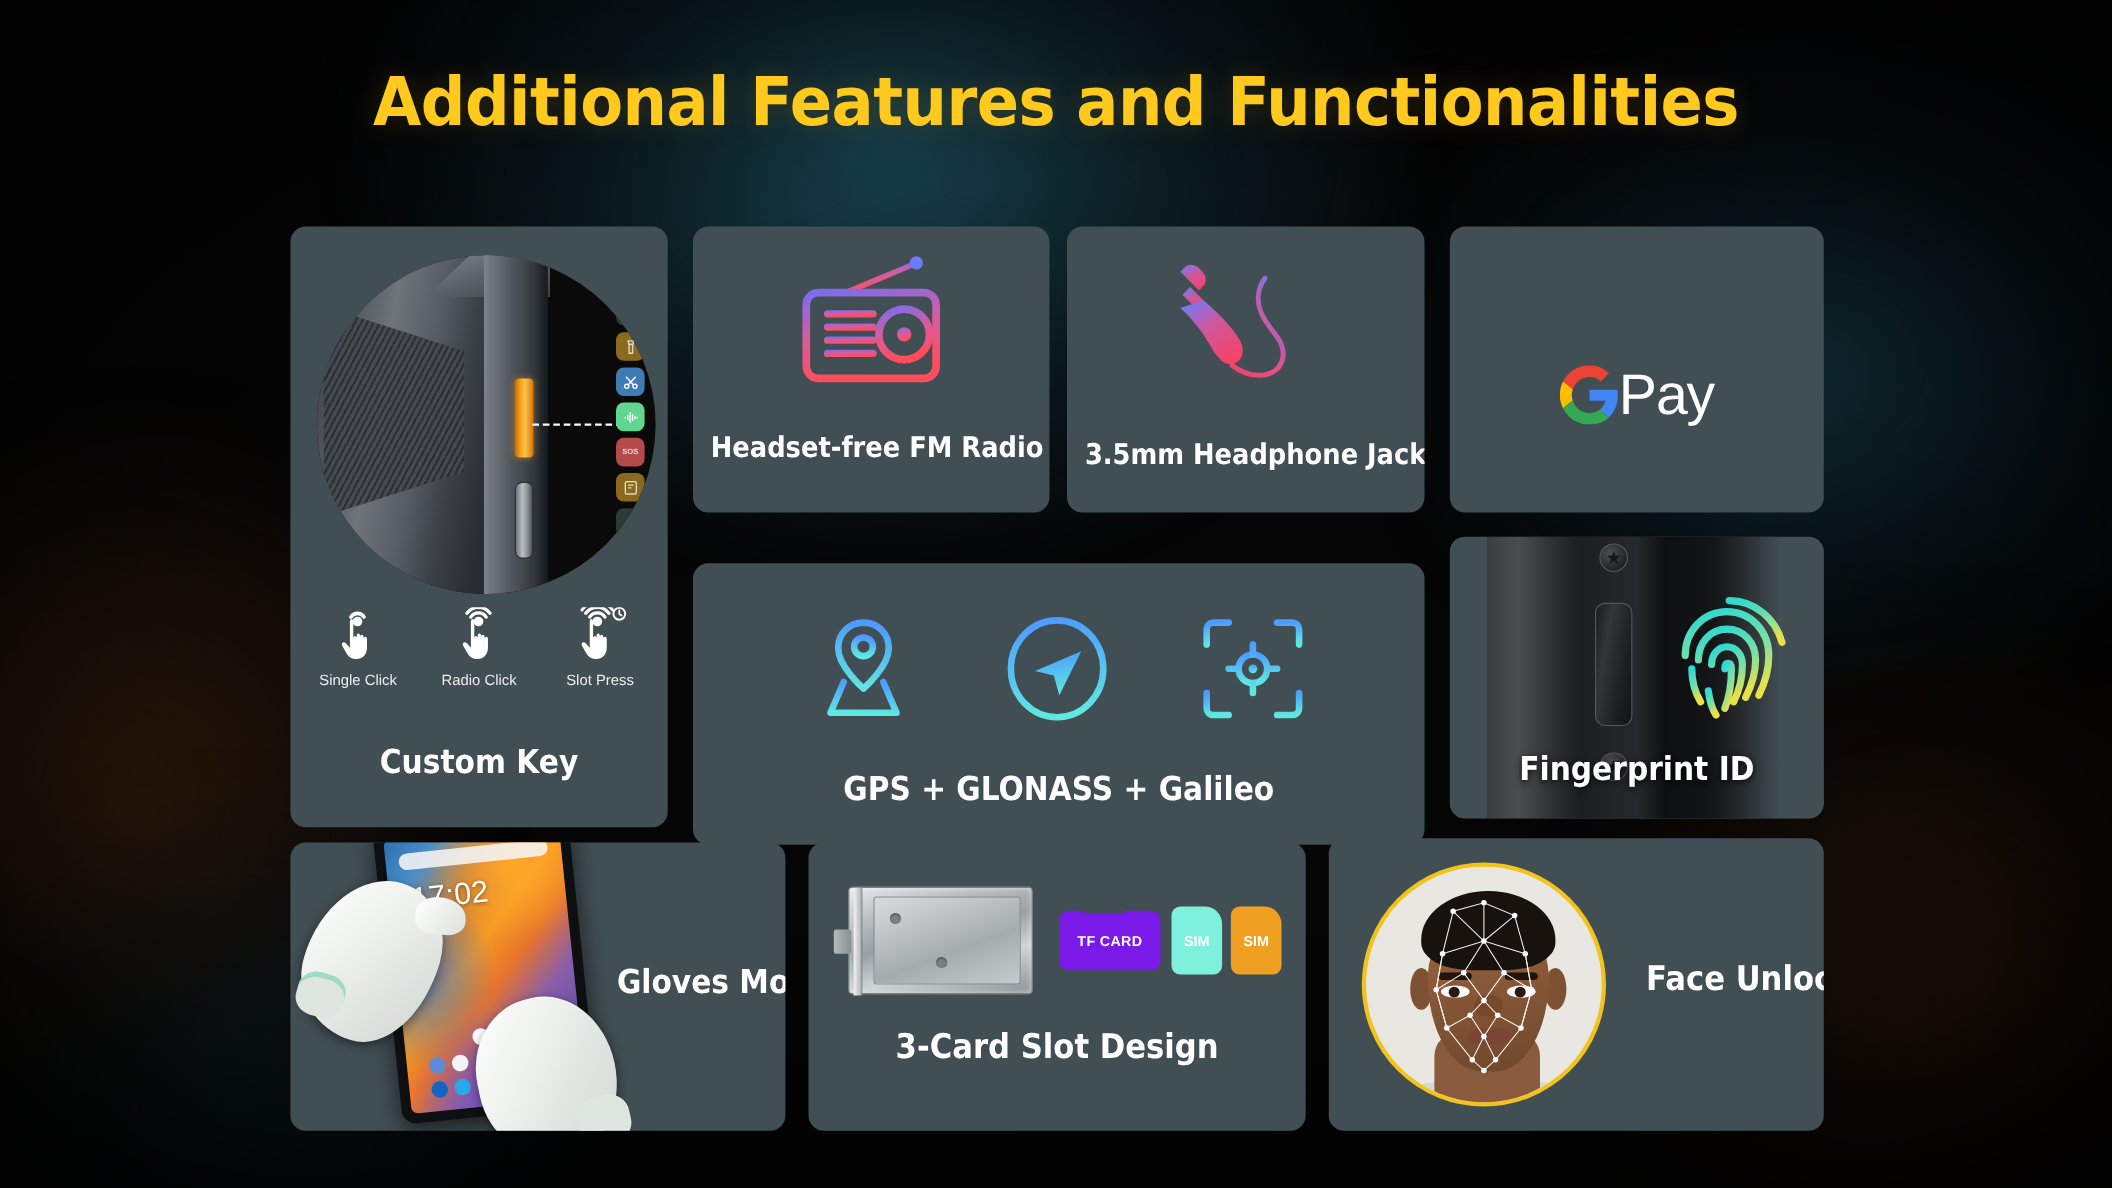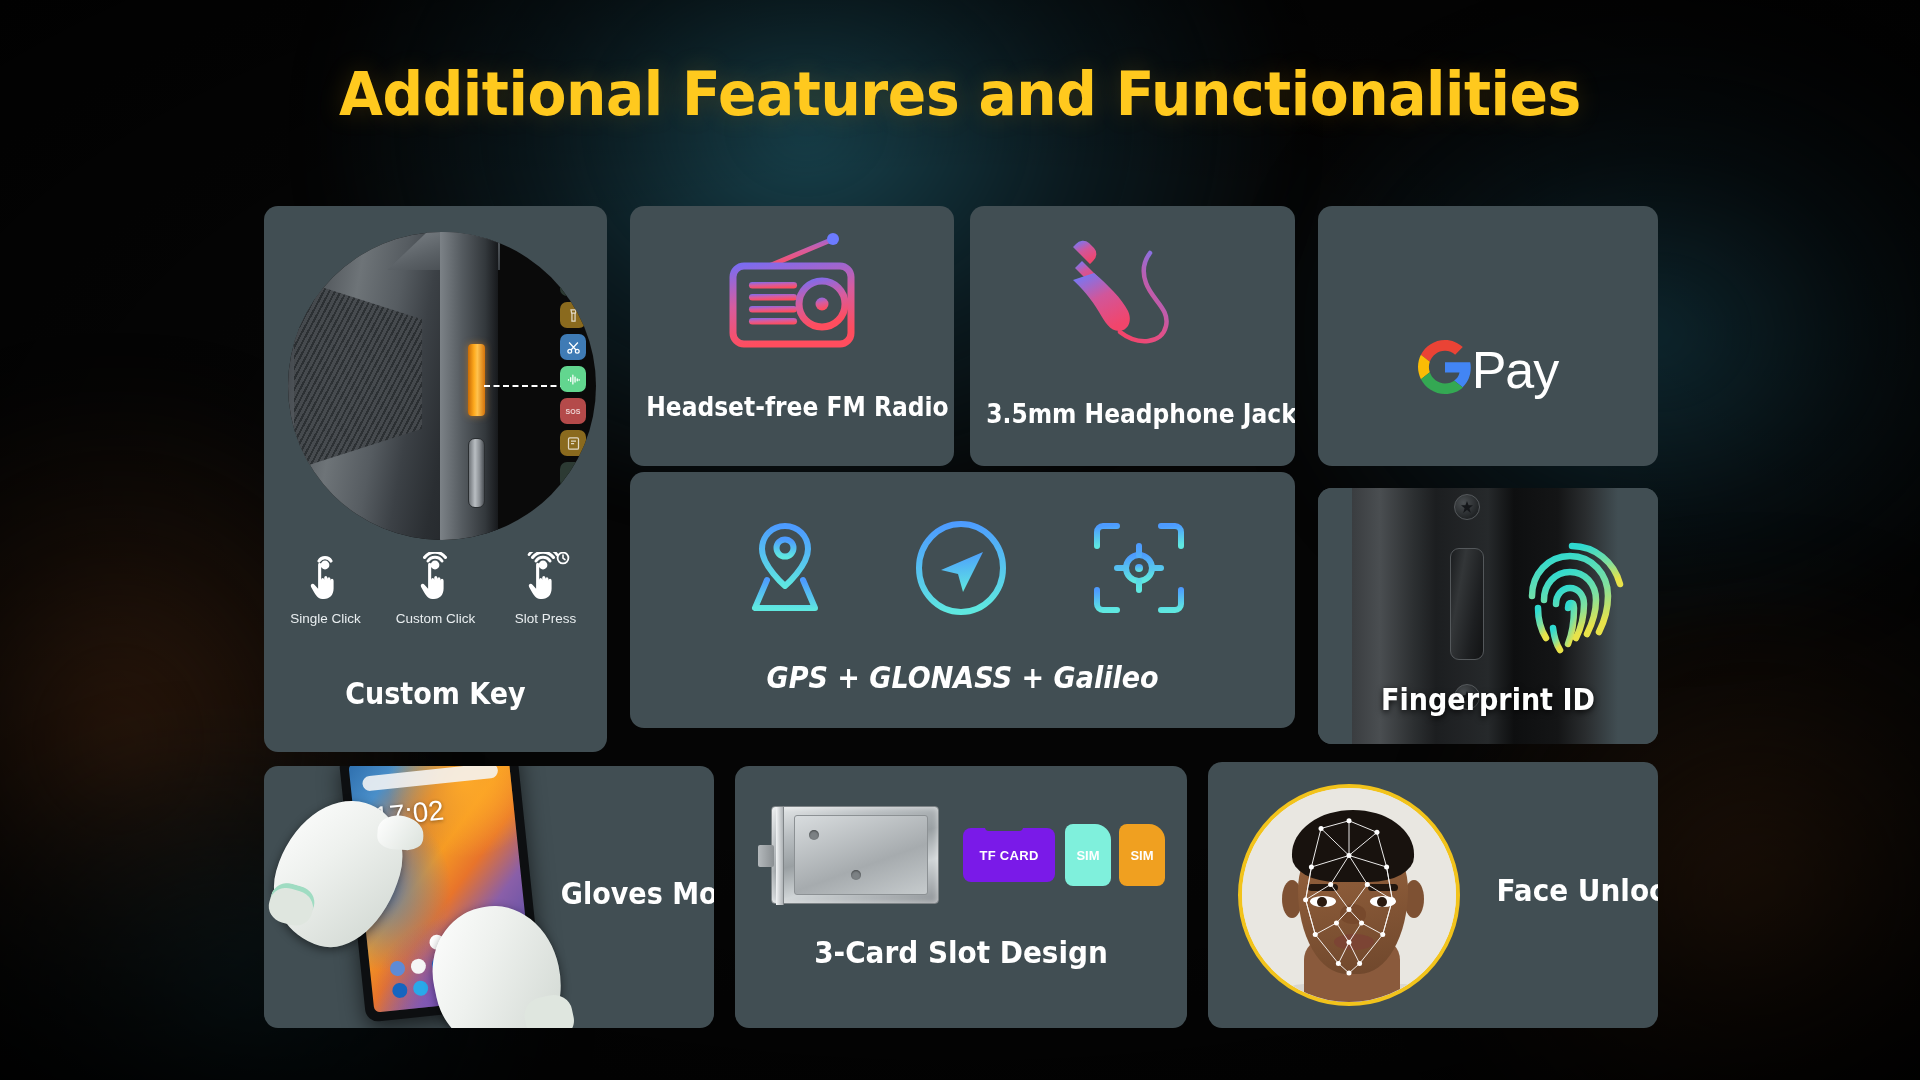--- a/index.html
+++ b/index.html
@@ -143,25 +143,25 @@
   #card-fm .title-lbl{ top:186px; font-size:26px; }
 
   
   #card-jack{ left:970px; top:206px; width:325px; height:260px; }
   #card-jack .icon-wrap{ position:absolute; left:0; top:22px; width:100%; display:flex; justify-content:center; }
   #card-jack .title-lbl{ top:193px; font-size:26px; }
 
   
   #card-nfc{ left:1318px; top:206px; width:340px; height:260px; }
   .nfc-logo{ position:absolute; left:0; top:38px; width:100%; display:flex; justify-content:center; }
-  .gpay-logo{ position:absolute; left:0; top:134px; width:100%; display:flex; justify-content:center; align-items:flex-start; }
+  .gpay-logo{ position:absolute; left:0; top:123px; width:100%; display:flex; justify-content:center; align-items:center; }
   .gpay-text{ color:#fff; font-size:52px; font-family:"Liberation Sans", sans-serif; letter-spacing:-1px; }
 
   
-  #card-gps{ left:630px; top:472px; width:665px; height:256px;font-style:italic; }
+  #card-gps{ left:630px; top:512px; width:665px; height:256px; }
   .gps-icons{ position:absolute; left:0; top:48px; width:100%; display:flex; justify-content:center; gap:82px; }
   #card-gps .title-lbl{ top:188px; font-size:30px; }
 
   
   #card-fp{ left:1318px; top:488px; width:340px; height:256px; }
   .fp-photo{ position:absolute; inset:0;
     background:
       linear-gradient(90deg, rgba(65,78,83,1) 0px, rgba(65,78,83,1) 34px,
         #3a3d40 34px, #4a4e51 62px, #2c2f31 96px, #1c1e20 118px,
         #26292b 170px, #0e0f10 196px, #141516 240px, #2a2d2f 268px,
@@ -390,21 +390,21 @@
 
       <div class="ck-gest">
         <div class="gi">
           <svg width="46" height="56" viewBox="0 0 46 56">
             <path d="M15 9a8.4 8.4 0 0 1 14 0" fill="none" stroke="#fff" stroke-width="3" stroke-linecap="round"></path>
             <path d="M11.5 5.5a13 13 0 0 1 21 0" fill="none" stroke="#fff" stroke-width="3" stroke-linecap="round"></path>
             <circle cx="22" cy="13" r="4.4" fill="#fff"></circle>
             <path d="M18.2 13v15.5c0-3.2 3-3.2 3 0v-2.3c0-3 3.2-3 3.2 0v1.1c0-2.9 3.1-2.9 3.1 0v1.5c0-2.7 3.1-2.7 3.1.2v7.6c0 6.5-4 10.4-9.6 10.4-5 0-7.3-2.3-9.8-6.6l-3.1-5.4c-1.3-2.4 1.5-4.5 3.4-2.3l3.6 4.1V13c0-3.1 3.1-3.1 3.1 0z" fill="#fff"></path>
           </svg>
         </div>
-        <div class="gt">Custom Click</div>
+        <div class="gt">Radio Click</div>
       </div>
 
       <div class="ck-gest">
         <div class="gi">
           <svg width="50" height="56" viewBox="0 0 50 56">
             <path d="M15 9a8.4 8.4 0 0 1 14 0" fill="none" stroke="#fff" stroke-width="3" stroke-linecap="round"></path>
             <path d="M11.5 5.5a13 13 0 0 1 21 0" fill="none" stroke="#fff" stroke-width="3" stroke-linecap="round"></path>
             <path d="M8 2.6a17.6 17.6 0 0 1 28 0" fill="none" stroke="#fff" stroke-width="2.6" stroke-linecap="round"></path>
             <circle cx="22" cy="13" r="4.4" fill="#fff"></circle>
             <path d="M18.2 13v15.5c0-3.2 3-3.2 3 0v-2.3c0-3 3.2-3 3.2 0v1.1c0-2.9 3.1-2.9 3.1 0v1.5c0-2.7 3.1-2.7 3.1.2v7.6c0 6.5-4 10.4-9.6 10.4-5 0-7.3-2.3-9.8-6.6l-3.1-5.4c-1.3-2.4 1.5-4.5 3.4-2.3l3.6 4.1V13c0-3.1 3.1-3.1 3.1 0z" fill="#fff"></path>

